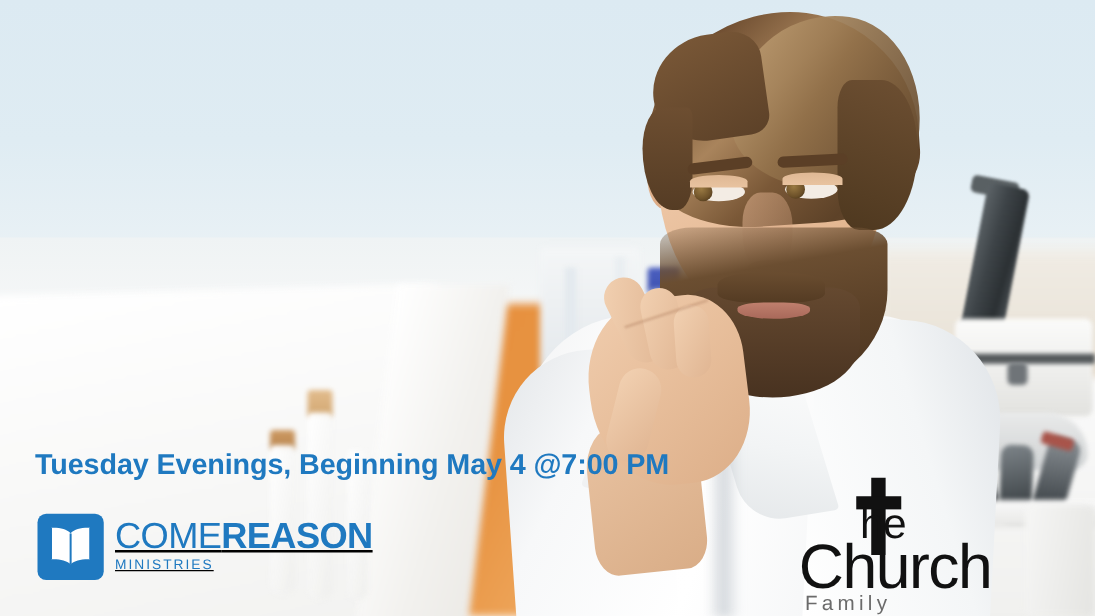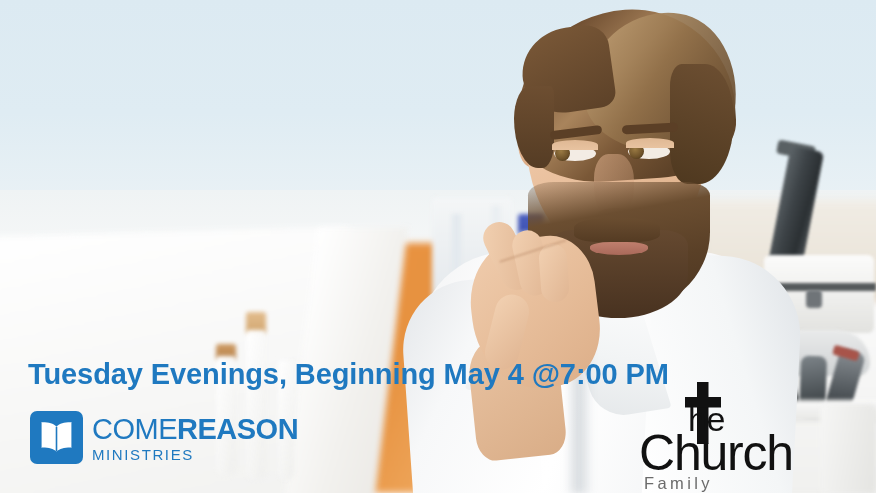--- a/index.html
+++ b/index.html
@@ -347,40 +347,40 @@
   }
   .subtitle {
     position:absolute; left:28px; top:166px;
     font-size:24.5px; font-weight:bold;
     letter-spacing:-0.1px;
     color:#1f79c0;
     text-transform:uppercase;
   }
   .schedule {
     position:absolute; left:28px; top:358px;
-    font-size:29px; font-weight:bold;
+    font-size:23px; font-weight:bold;
     color:#1f79c0;
     letter-spacing:-0.1px;
   }
 
   
   .cr-logo { position:absolute; left:30px; top:409px; width:230px; height:58px; }
   .cr-mark {
     position:absolute; left:0; top:2px; width:53px; height:53px;
     background:#1f79c0; border-radius:7px;
   }
   .cr-book { position:absolute; left:8px; top:10px; }
-  .cr-text { position:absolute; left:62px; top:4px; }
+  .cr-text { position:absolute; left:62px; top:4px;text-decoration:underline; }
   .cr-word {
     font-size:29px; line-height:32px; color:#1f79c0; white-space:nowrap;
   }
   .cr-come { font-weight:300; letter-spacing:-0.5px; }
   .cr-reason { font-weight:bold; letter-spacing:-0.5px; }
   .cr-min {
-    font-size:15px; color:#1f79c0; letter-spacing:1.6px; margin-top:1px;
+    font-size:11px; color:#1f79c0; letter-spacing:1.6px; margin-top:1px;
   }
 
   
   .ch-logo { position:absolute; left:636px; top:386px; width:180px; height:96px; }
   .ch-the {
     position:absolute; left:52px; top:14px;
     font-size:34px; font-weight:normal; color:#111; letter-spacing:-0.5px;
   }
   .ch-cross { position:absolute; left:46px; top:-4px; }
   .ch-church {

